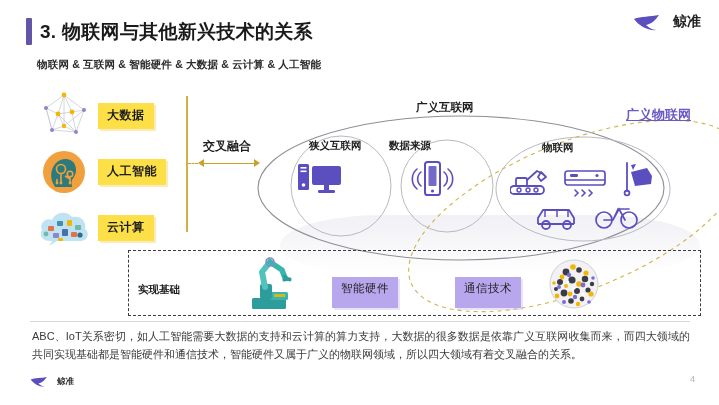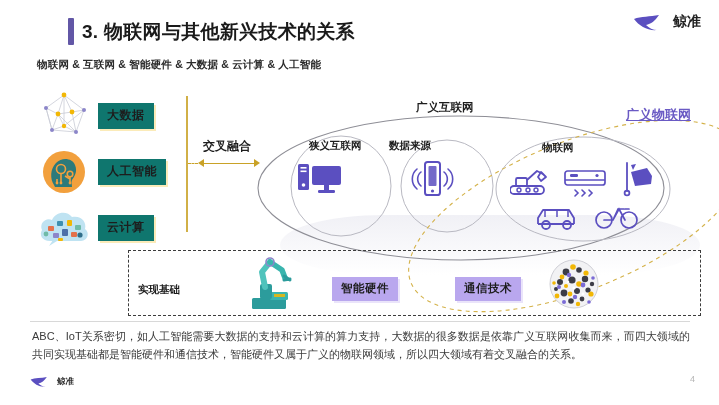--- a/index.html
+++ b/index.html
@@ -6,34 +6,34 @@
   body {
     width: 719px; height: 405px;
     background: #ffffff;
     font-family: "Liberation Sans", "DejaVu Sans", sans-serif;
     overflow: hidden;
     position: relative;
   }
   .slide { position: relative; width: 719px; height: 405px; background:#fff; }
 
   
-  .title-row { position:absolute; left:26px; top:18px; display:flex; align-items:flex-end;margin-left:42px; }
+  .title-row { position:absolute; left:26px; top:18px; display:flex; align-items:flex-end; }
   .title-bar { width:6px; height:27px; background:#6257A6; margin-right:8px; border-radius:1px; }
   .title-text { font-size:19px; font-weight:bold; color:#1a1a1a; letter-spacing:0.3px; white-space:nowrap; }
   .subtitle { position:absolute; left:37px; top:58px; font-size:10.5px; font-weight:bold; color:#2a2a2a; letter-spacing:0.2px; white-space:nowrap; }
 
   .logo { position:absolute; right:18px; top:12px; display:flex; align-items:center; gap:6px; }
   .logo-text { font-size:14px; font-weight:bold; color:#222; }
 
   
   .left-col { position:absolute; left:36px; top:88px; width:170px; }
   .left-item { position:relative; height:56px; display:flex; align-items:center; }
   .left-icon { width:56px; height:52px; display:flex; align-items:center; justify-content:center; flex:0 0 56px; }
   .chip-yellow {
-    background:#0f766e; color:#1d1d1d; font-weight:bold; font-size:12px;
+    background:#fde047; color:#1d1d1d; font-weight:bold; font-size:12px;
     padding:4px 9px 5px 9px; margin-left:6px; letter-spacing:0.5px;
     box-shadow: 2px 2px 0 rgba(242,183,5,0.28);
     white-space:nowrap;
   }
 
   
   .bracket { position:absolute; left:186px; top:96px; width:2px; height:136px; background:#C9A227; opacity:.85; }
   .bracket-tick { position:absolute; left:188px; top:163px; width:10px; height:1px; border-top:1px dashed #C9A227; }
   .arrow-wrap { position:absolute; left:198px; top:158px; width:62px; height:12px; }
   .arrow-line { position:absolute; top:5px; left:2px; width:58px; height:1px; background:#C9A227; }
@@ -64,22 +64,22 @@
   .ic-bike   { left:348px; top:116px; }
 
   
   .base-box {
     position:absolute; left:128px; top:250px; width:573px; height:66px;
     border:1.4px dashed #3c3c3c;
     background:transparent;
   }
   .base-label { position:absolute; left:138px; top:283px; font-size:10.5px; font-weight:bold; color:#1d1d1d; }
   .chip-purple {
-    position:absolute; background:#B9A7EE; color:#1d1d1d; font-weight:bold; font-size:11.5px;
-    padding:4px 9px 5px 9px; letter-spacing:0.5px; white-space:nowrap;
+    position:absolute; background:#B9A7EE; color:#1d1d1d; font-weight:normal; font-size:11.5px;
+    padding:4px 9px 12px 9px; letter-spacing:0.5px; white-space:nowrap;
     box-shadow: 2px 2px 0 rgba(185,167,238,0.3);
   }
   .chip-hw  { left:332px; top:277px; }
   .chip-com { left:455px; top:277px; }
   .ic-robot { position:absolute; left:238px; top:254px; }
   .ic-net   { position:absolute; left:548px; top:258px; }
 
   
   .divider { position:absolute; left:30px; top:321px; width:660px; height:1px; background:#d8d8d8; }
   .para {

